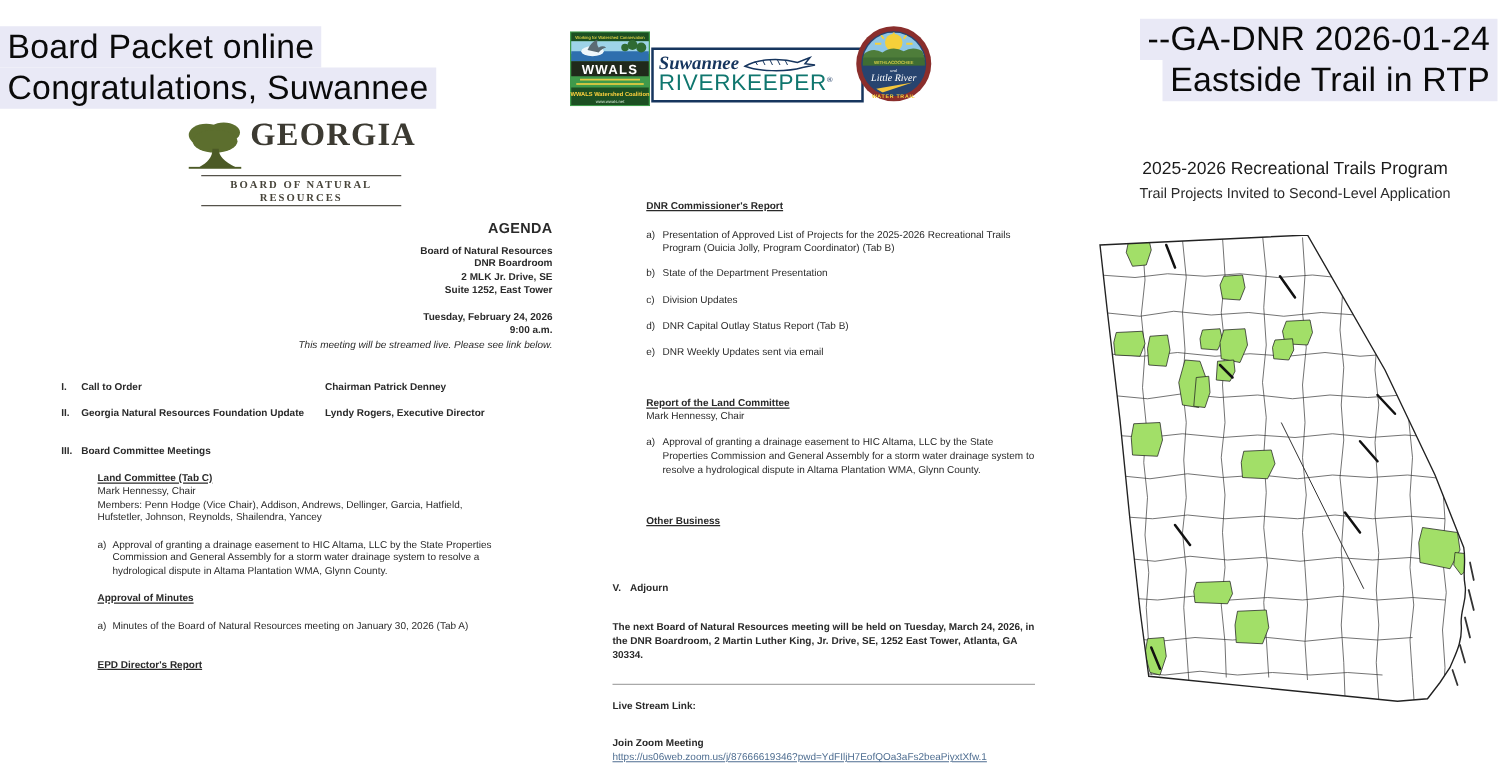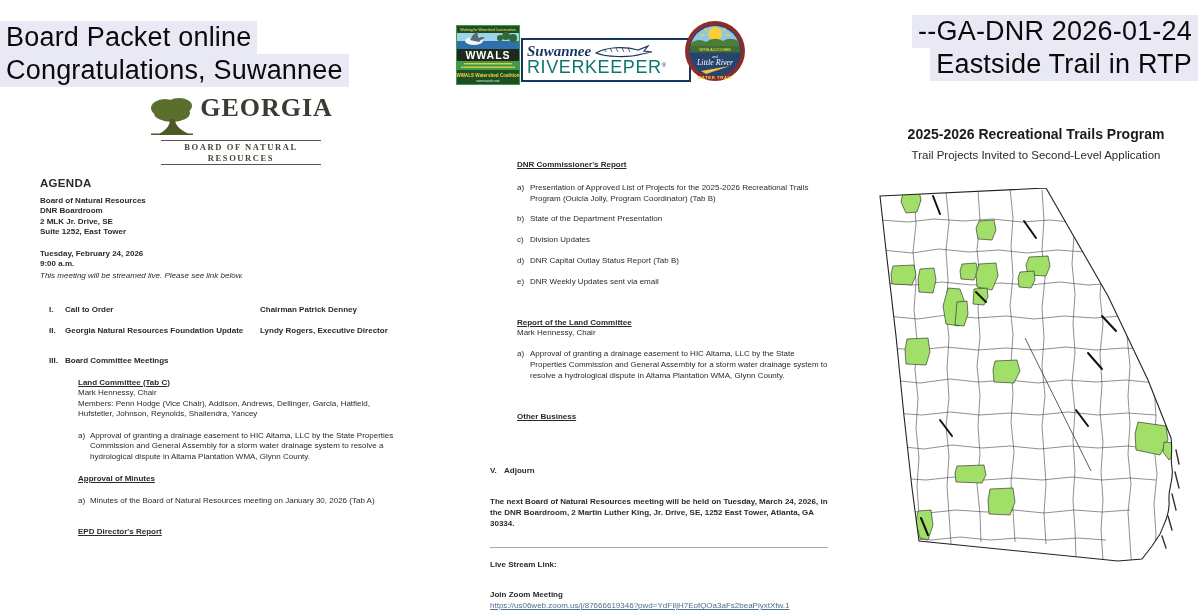--- a/index.html
+++ b/index.html
@@ -19,21 +19,21 @@
            padding:1px 4px}
   .rk-row1{display:flex;align-items:center;gap:3px}
   .rk-suwannee{font-family:"Liberation Serif",serif;font-style:italic;font-weight:700;
                font-size:15px;color:#16355e;line-height:15px}
   .rk-name{font-weight:400;font-size:18px;letter-spacing:.6px;color:#0f766e;line-height:15px}
   .rk-reg{font-size:6px;vertical-align:super;color:#16355e}
   #logo-badge{position:absolute;left:684px;top:19px}
 
   
   #col1{position:absolute;left:40px;top:96px;width:402px;font-size:8px;line-height:10.5px;color:#2a2a2a}
-  .center{text-align:left}
+  .center{text-align:right}
   .ga-logo{display:flex;align-items:flex-start;justify-content:center;gap:5px;height:42px}
   .ga-word{font-family:"Liberation Serif",serif;font-size:26px;font-weight:700;color:#3c3a32;
            letter-spacing:1px;line-height:24px}
   .ga-sub{font-family:"Liberation Serif",serif;font-size:8.5px;letter-spacing:1.6px;color:#47443a;
           border-top:1.3px solid #55524a;border-bottom:1.3px solid #55524a;
           width:160px;margin:2px auto 0;padding:1px 0;text-align:center;font-weight:700}
   .agenda-h{font-size:11.5px;font-weight:700;margin-top:13px;letter-spacing:.3px}
   .addr{font-weight:700;margin-top:7px}
   .dt{font-weight:700;margin-top:11px}
   .note-italic{font-style:italic;margin-top:1px}
@@ -50,21 +50,21 @@
   #col2{position:absolute;left:490px;top:160px;width:345px;font-size:8px;line-height:10.8px;color:#2a2a2a}
   #col2 .hpad{margin-left:27px}
   #col2 .item{padding-left:40px;width:302px}
   #col2 .item .lbl{position:absolute;left:27px}
   .bold{font-weight:700}
   .rule{border:none;border-top:1.5px solid #a9a9a9;width:338px;margin:17px 0 0 0}
   .zoom-link{color:#4f6e91;text-decoration:underline;word-break:break-all}
 
   
   #rtp-title{position:absolute;left:872px;top:126px;width:328px;text-align:center;
-             font-weight:700;font-size:14px;color:#1b1b1b}
+             font-weight:400;font-size:14px;color:#1b1b1b}
   #rtp-sub{position:absolute;left:872px;top:149px;width:328px;text-align:center;
            font-size:11.5px;color:#2a2a2a}
   #map{position:absolute;left:876px;top:188px}
 </style>
 </head>
 <body>
 
 <div id="hdr-left" class="cap">
   <div><span class="hl">Board Packet online</span></div>
   <div><span class="hl">Congratulations, Suwannee</span></div>

